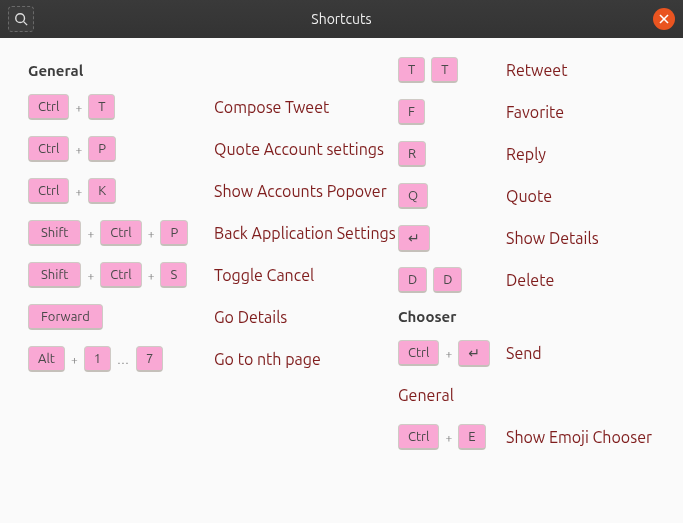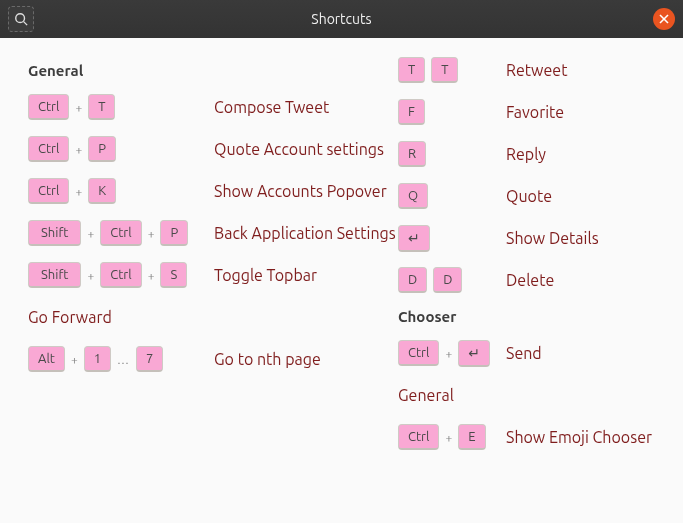--- a/index.html
+++ b/index.html
@@ -171,26 +171,29 @@
     </div>
 
     <div class="row">
       <div class="keys">
         <span class="key wide">Shift</span>
         <span class="plus">+</span>
         <span class="key">Ctrl</span>
         <span class="plus">+</span>
         <span class="key">S</span>
       </div>
-      <div class="desc">Toggle Topbar</div>
-    </div>
-
-
-    <div class="row">
-      <div class="desc">Go Forward</div>
+      <div class="desc">Toggle Cancel</div>
+    </div>
+
+
+    <div class="row">
+      <div class="keys">
+        <span class="key wide">Forward</span>
+      </div>
+      <div class="desc">Go Details</div>
     </div>
 
     <div class="row">
       <div class="keys">
         <span class="key">Alt</span>
         <span class="plus">+</span>
         <span class="key">1</span>
         <span class="dots">…</span>
         <span class="key">7</span>
       </div>

